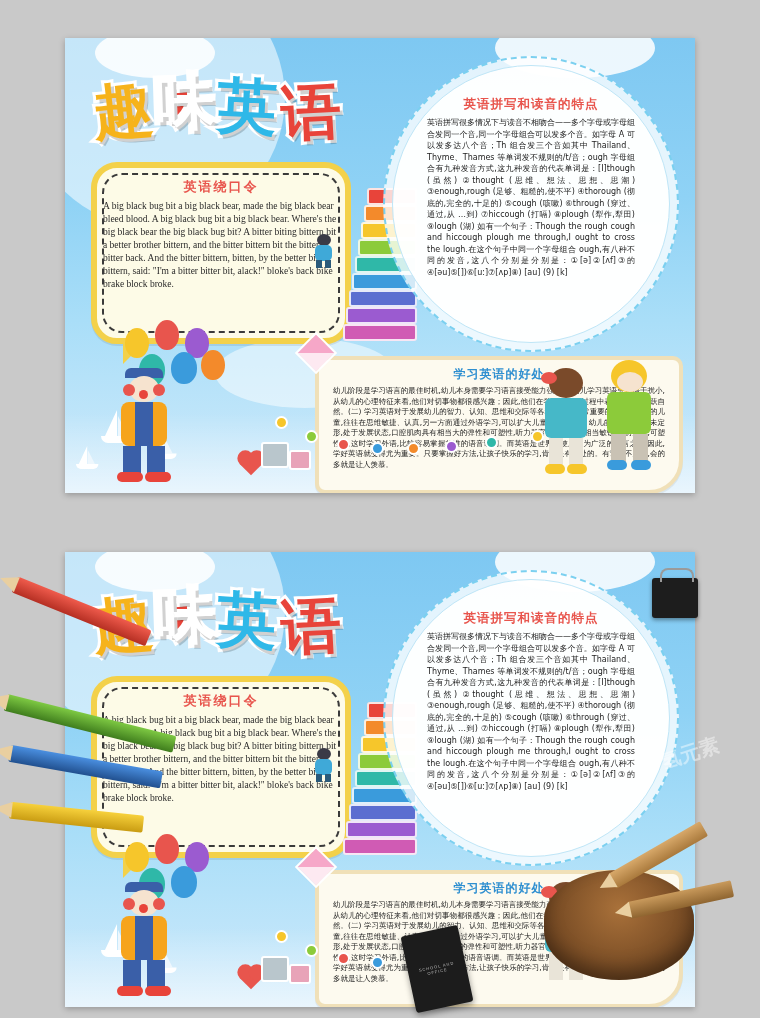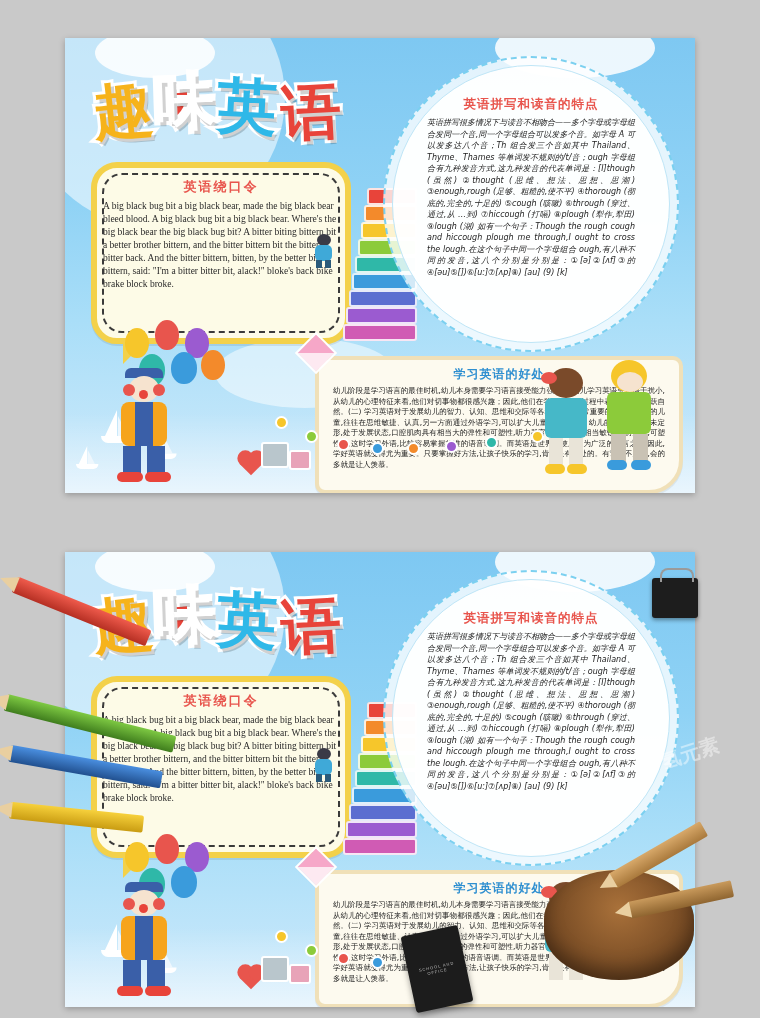--- a/index.html
+++ b/index.html
@@ -107,21 +107,21 @@
     background:rgba(255,255,255,.92);
     border:1px solid #bfe6f7;
     overflow:hidden;
   }
   .circle-inner h3{
     margin:0;padding:30px 0 4px 0;text-align:center;color:#e8554d;font-size:12.5px;
     font-family:"DejaVu Sans",sans-serif;letter-spacing:1px;
   }
   .circle-inner p{
     margin:0 auto;padding:0 34px;color:#222;font-size:8px;line-height:11.5px;
-    text-align:justify;font-family:"DejaVu Sans",sans-serif;font-style:italic;
+    text-align:justify;font-family:"DejaVu Sans",sans-serif;
   }
 
   
   .scroll-article{
     position:absolute;left:250px;top:318px;width:360px;height:130px;
     background:#fdfaef;
     border:4px solid #f0e0b8;
     border-radius:10px 10px 34px 10px;
     box-shadow:0 2px 0 rgba(0,0,0,.06);
   }

